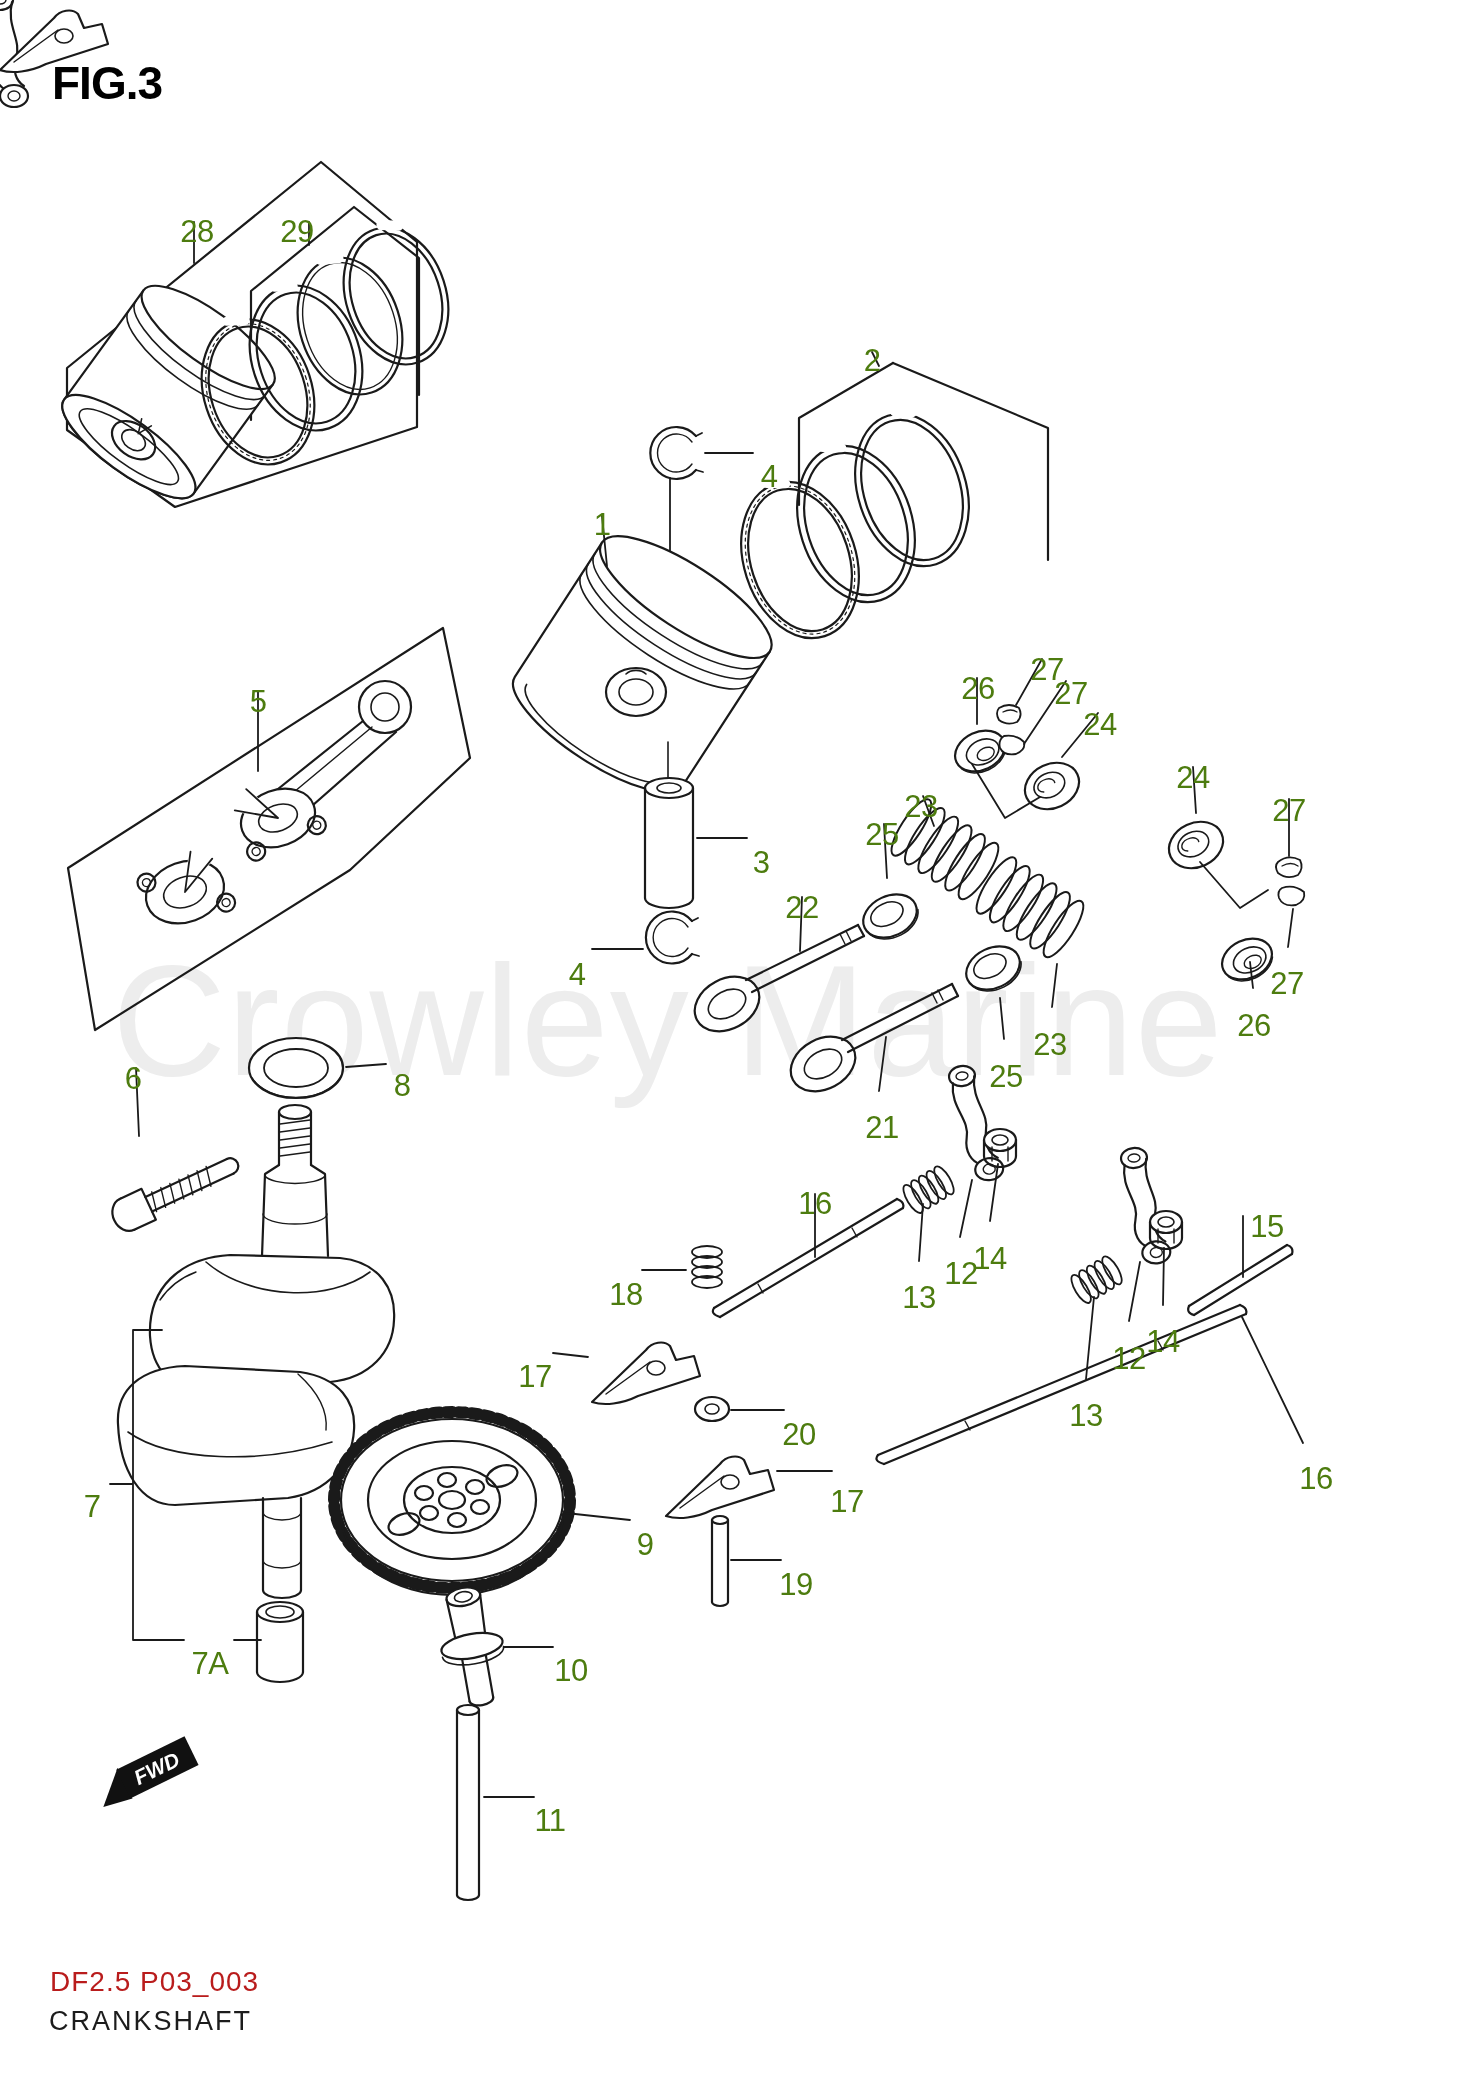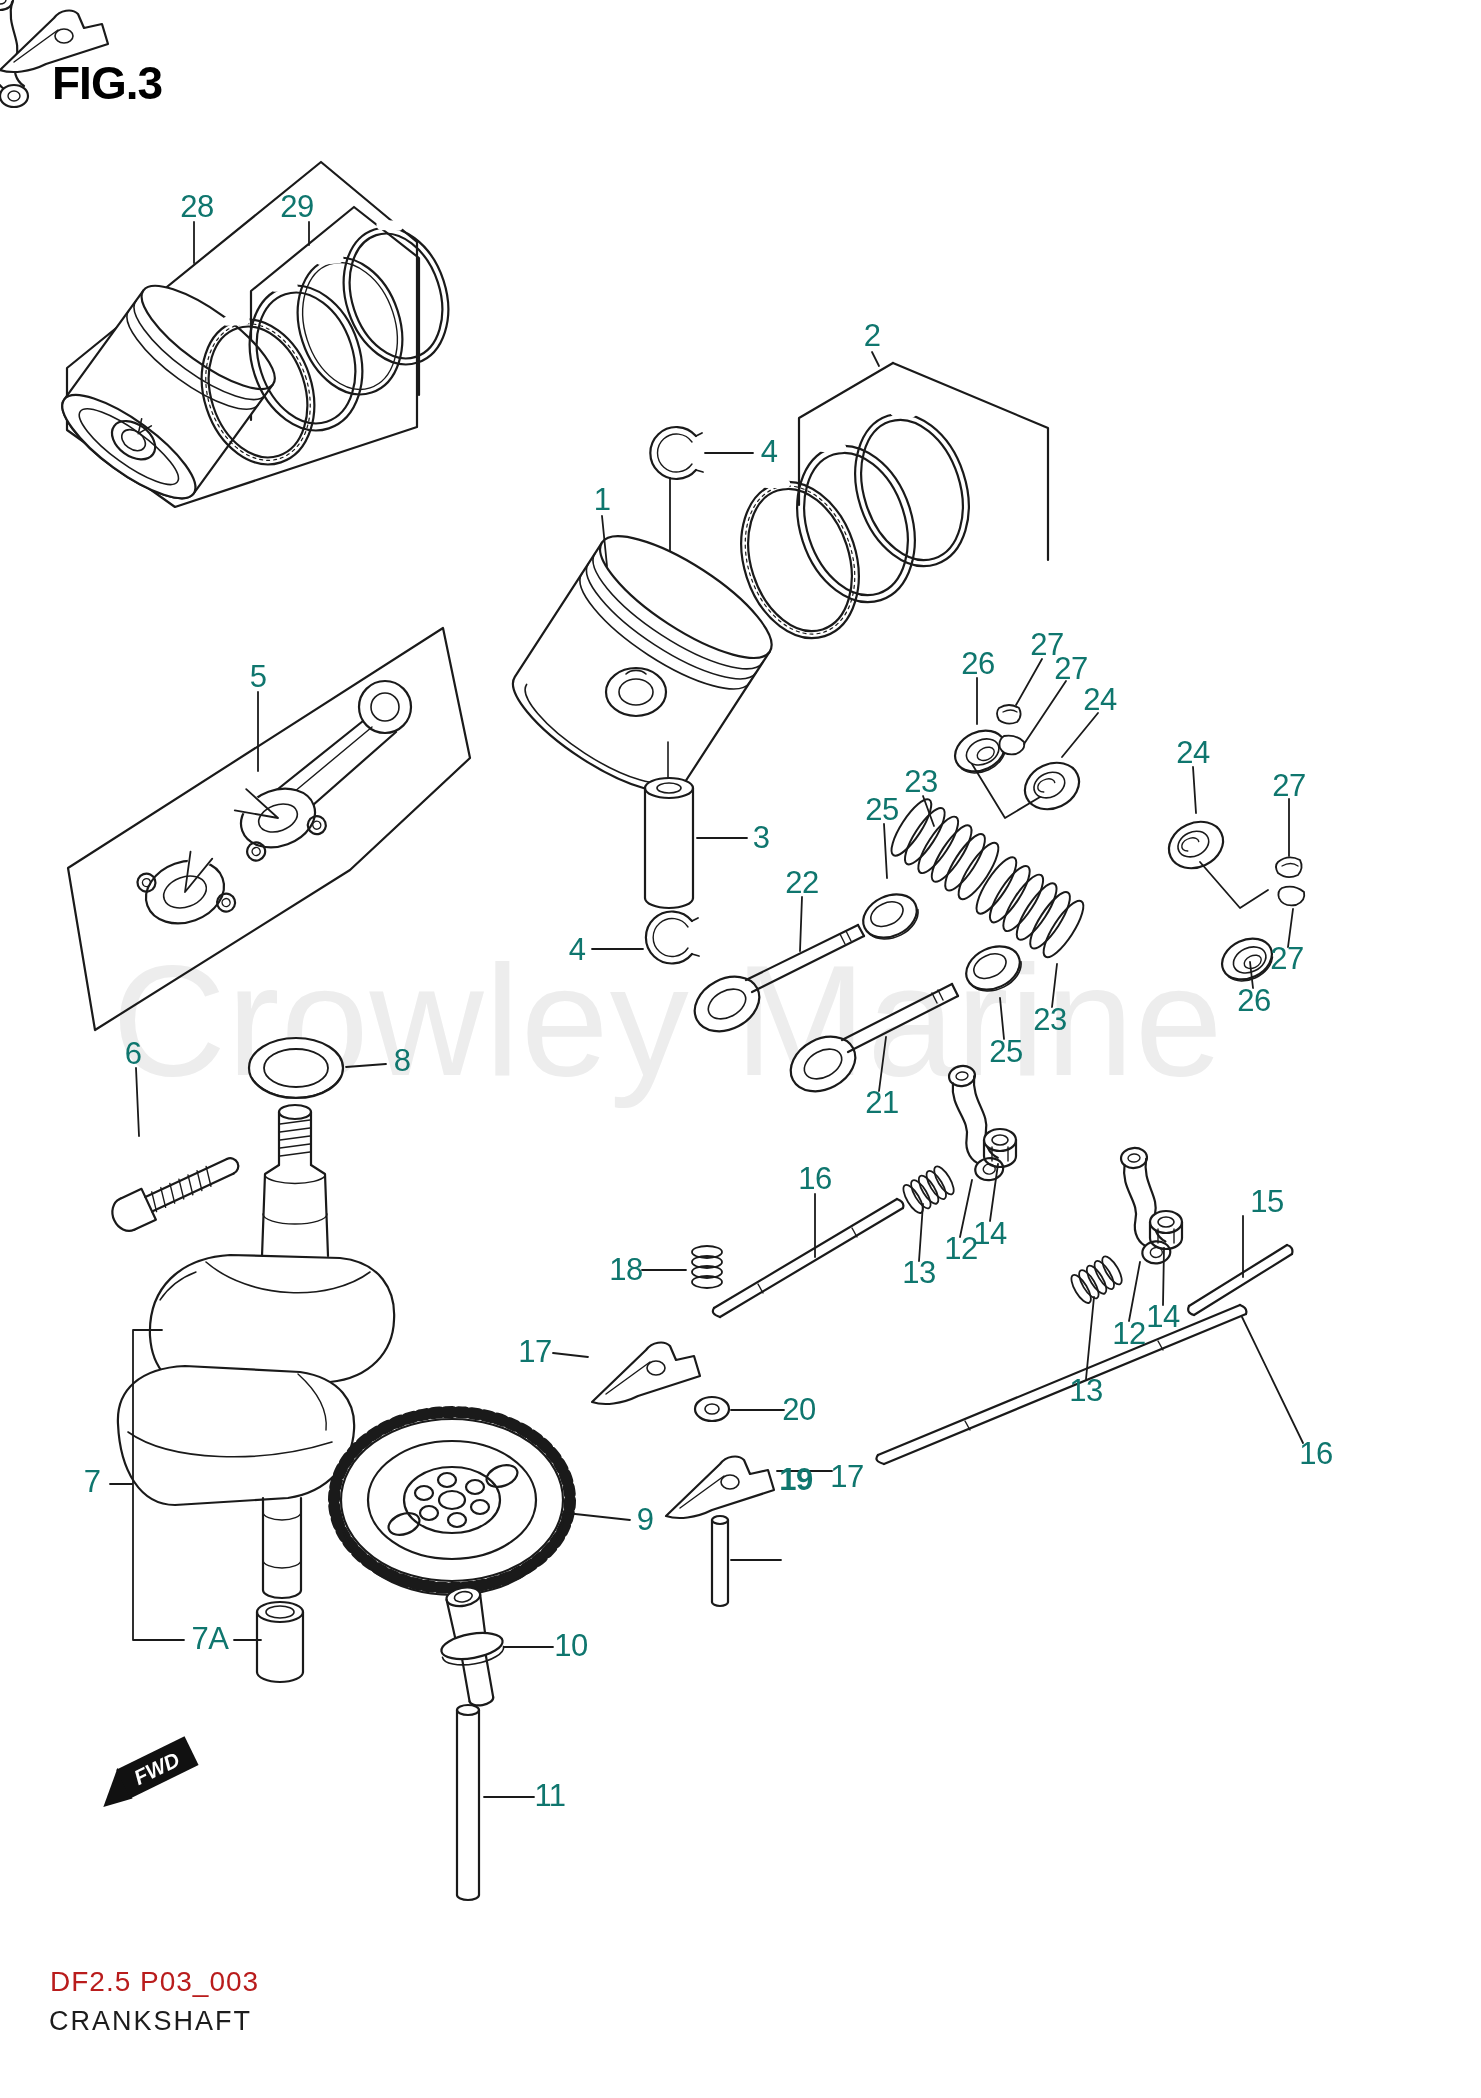--- a/index.html
+++ b/index.html
@@ -4,21 +4,21 @@
 <style>
   html,body{margin:0;padding:0;background:#fff;}
   #page{position:relative;width:1481px;height:2098px;background:#fff;overflow:hidden;
         font-family:"Liberation Sans",sans-serif;}
   .watermark{position:absolute;left:112px;top:930px;font:400 158px "Liberation Sans",sans-serif;
         color:#ededed;letter-spacing:1px;white-space:nowrap;z-index:1;}
   svg.diagram{position:absolute;left:0;top:0;z-index:2;}
   .fig-title{position:absolute;left:52px;top:56px;font:700 46px "Liberation Sans",sans-serif;
         color:#000;letter-spacing:-1px;z-index:4;}
   .callout{position:absolute;transform:translate(-50%,-50%);font:400 31px "Liberation Sans",sans-serif;
-        color:#0f766e;letter-spacing:-0.5px;white-space:nowrap;z-index:5;}
+        color:#4d7c0f;letter-spacing:-0.5px;white-space:nowrap;z-index:5;margin-top:25px;}
   .footer-code{position:absolute;left:50px;top:1966px;font:400 28px "Liberation Sans",sans-serif;color:#b91c1c;letter-spacing:1px;z-index:4;}
   .footer-caption{position:absolute;left:49px;top:2006px;font:400 27px "Liberation Sans",sans-serif;color:#1c1c1c;letter-spacing:2px;z-index:4;}
   .site-logo{position:absolute;left:846px;top:1972px;font:400 47px "Liberation Sans",sans-serif;color:#3c3c3c;z-index:4;}
 </style>
 </head>
 <body>
 
 <div id="page">
 
   <div class="watermark">Crowley Marine</div>
@@ -501,21 +501,21 @@
       <span class="callout" style="left: 961px; top: 1249px;">12</span>
       <span class="callout" style="left: 990px; top: 1234px;">14</span>
       <span class="callout" style="left: 1267px; top: 1202px;">15</span>
       <span class="callout" style="left: 1129px; top: 1334px;">12</span>
       <span class="callout" style="left: 1163px; top: 1317px;">14</span>
       <span class="callout" style="left: 1086px; top: 1391px;">13</span>
       <span class="callout" style="left: 1316px; top: 1454px;">16</span>
       <span class="callout" style="left: 535px; top: 1352px;">17</span>
       <span class="callout" style="left: 799px; top: 1410px;">20</span>
       <span class="callout" style="left: 847px; top: 1477px;">17</span>
-      <span class="callout" style="left: 796px; top: 1480px; font-weight: bold;">19</span>
+      <span class="callout" style="left: 796px; top: 1560px;">19</span>
       <span class="callout" style="left: 645px; top: 1520px;">9</span>
       <span class="callout" style="left: 571px; top: 1646px;">10</span>
       <span class="callout" style="left: 92px; top: 1482px;">7</span>
       <span class="callout" style="left: 210px; top: 1639px;">7A</span>
       <span class="callout" style="left: 550px; top: 1796px;">11</span>
     </div>
 
   <div class="footer-code">DF2.5 P03_003</div>
   <div class="footer-caption">CRANKSHAFT</div>
 </div>

